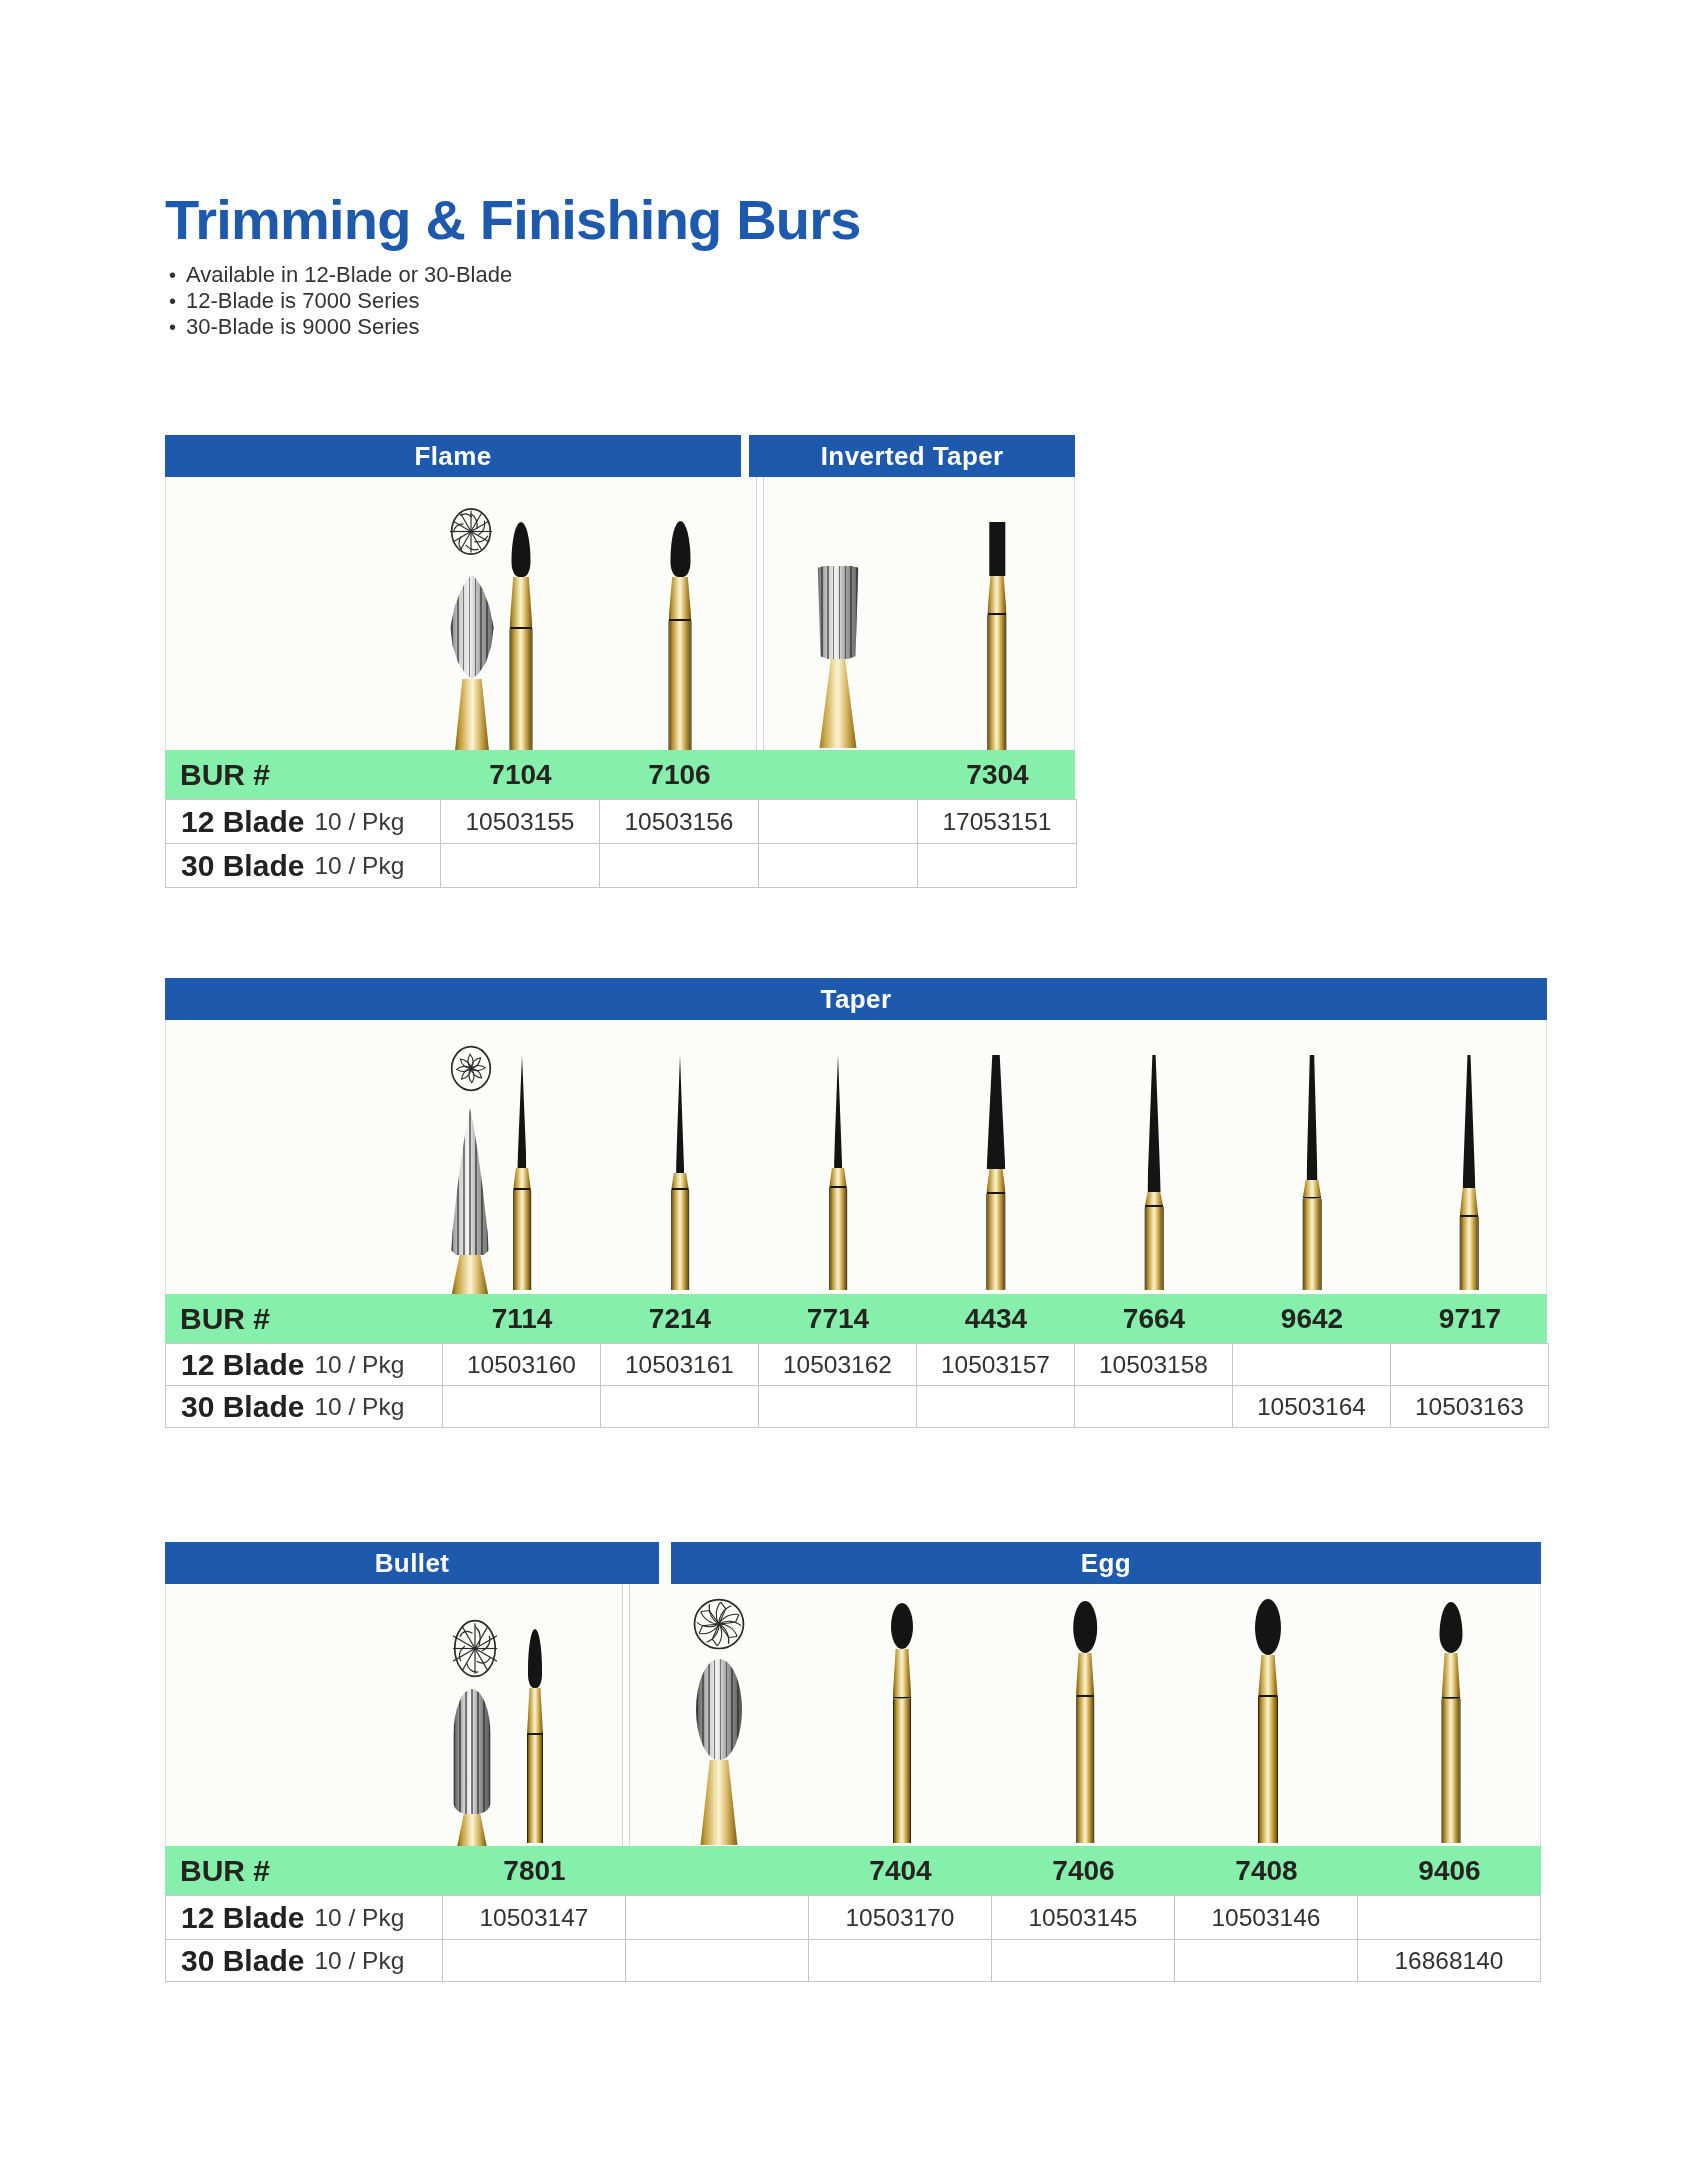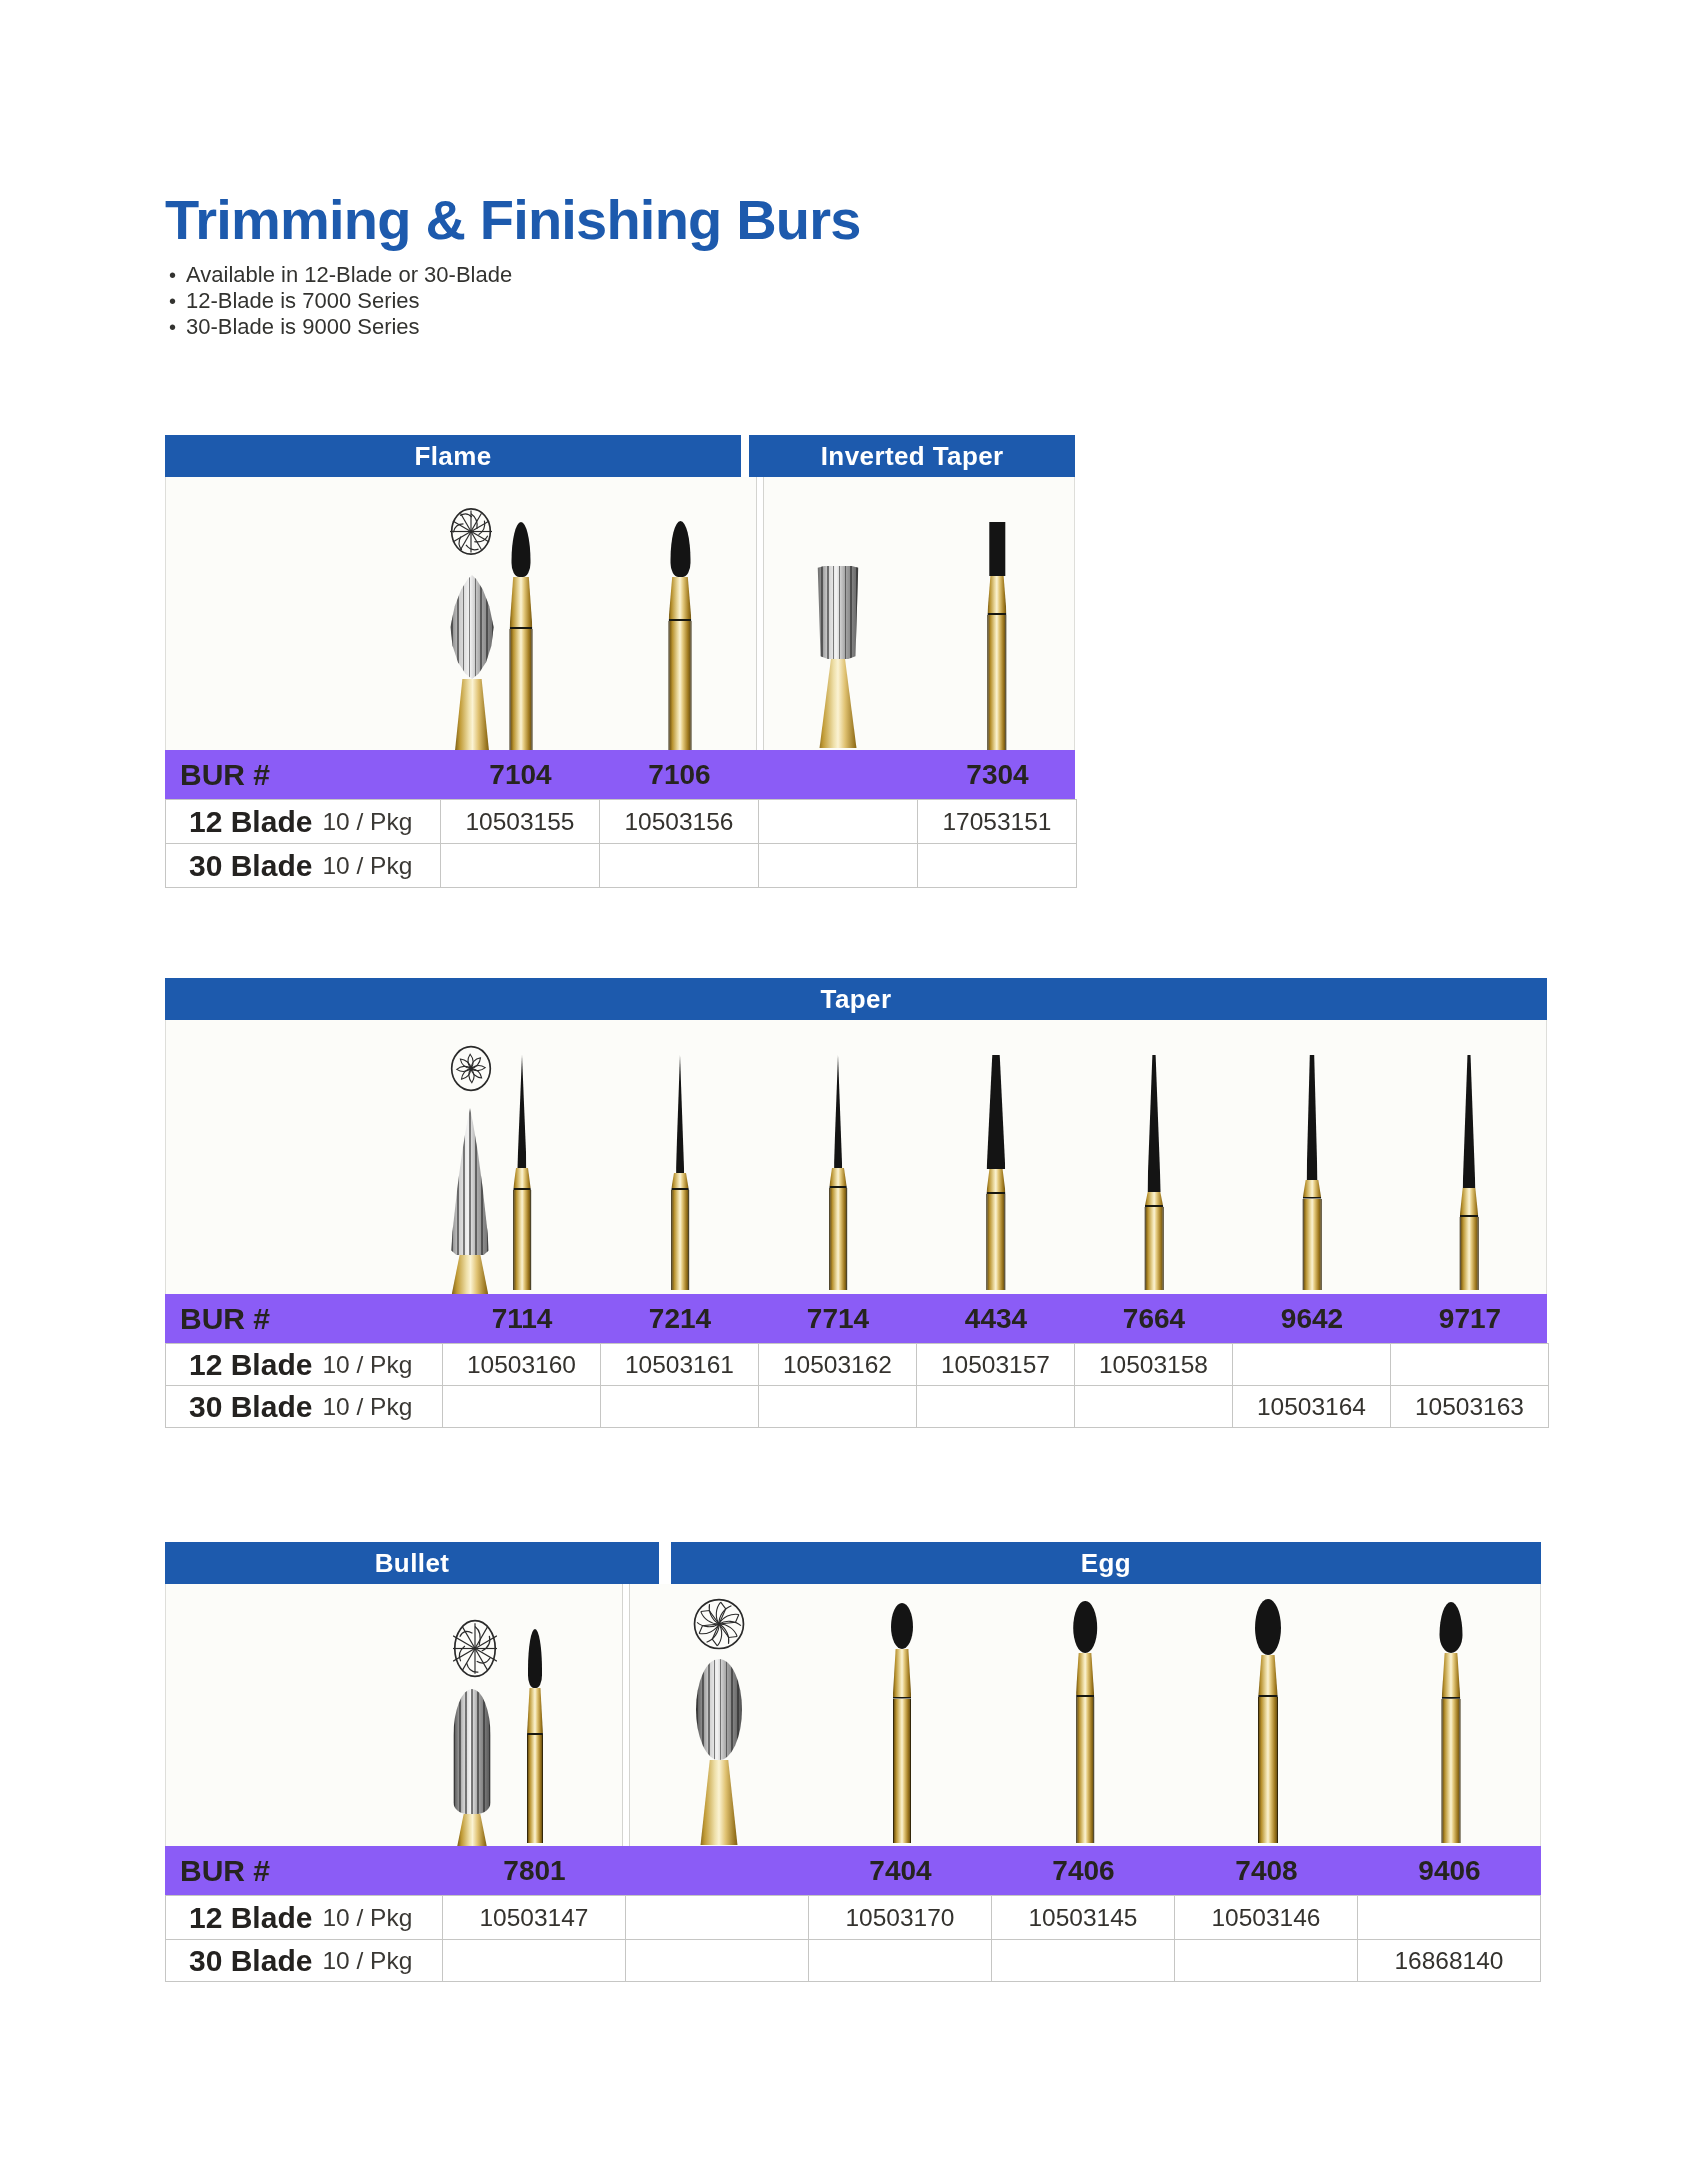--- a/index.html
+++ b/index.html
@@ -28,31 +28,31 @@
   }
   .imgarea{
     position:relative; background:#fcfcf9;
     border-left:0.8px solid #dededa; border-right:0.8px solid #dededa;
     box-sizing:border-box; overflow:hidden;
   }
   .divider{position:absolute; top:0; bottom:0; width:7.6px; background:#ffffff;
     border-left:0.8px solid #d4d4d0; border-right:0.8px solid #d4d4d0; box-sizing:border-box;}
   
   .burrow{
-    display:grid; background:#8b5cf6; align-items:center; height:49px;
+    display:grid; background:#86efac; align-items:center; height:49px;
   }
   .burrow .blabel{font-size:30px; font-weight:bold; color:#262420; padding-left:15px;}
   .burrow .bnum{font-size:28px; font-weight:bold; color:#262420; text-align:center;}
   .drow{display:grid;}
   .drow > div{
     border-right:0.8px solid #c6c6c4; border-bottom:0.8px solid #c6c6c4;
     display:flex; align-items:center; justify-content:center; box-sizing:border-box;
     background:#ffffff;
   }
-  .drow > div:first-child{border-left:0.8px solid #c6c6c4; justify-content:flex-start; padding-left:23px;}
+  .drow > div:first-child{border-left:0.8px solid #c6c6c4; justify-content:flex-start; padding-left:15px;}
   .drow.first > div{border-top:0.8px solid #c6c6c4;}
   .dlabel b{font-size:30px; color:#242220;}
   .dlabel .pkg{font-size:24.5px; color:#3a3834; margin-left:10px;}
   .dval{font-size:24.5px; color:#34322e;}
   
   .gbur{position:absolute; transform:translateX(-50%);
     display:flex; flex-direction:column; align-items:center;}
   .gbur i, .sbur i{display:block; flex-shrink:0;}
   .tip{background:#141414; width:var(--tw); height:var(--th);}
   .tip-flame{border-radius:52% 52% 42% 42% / 72% 72% 26% 26%;}

